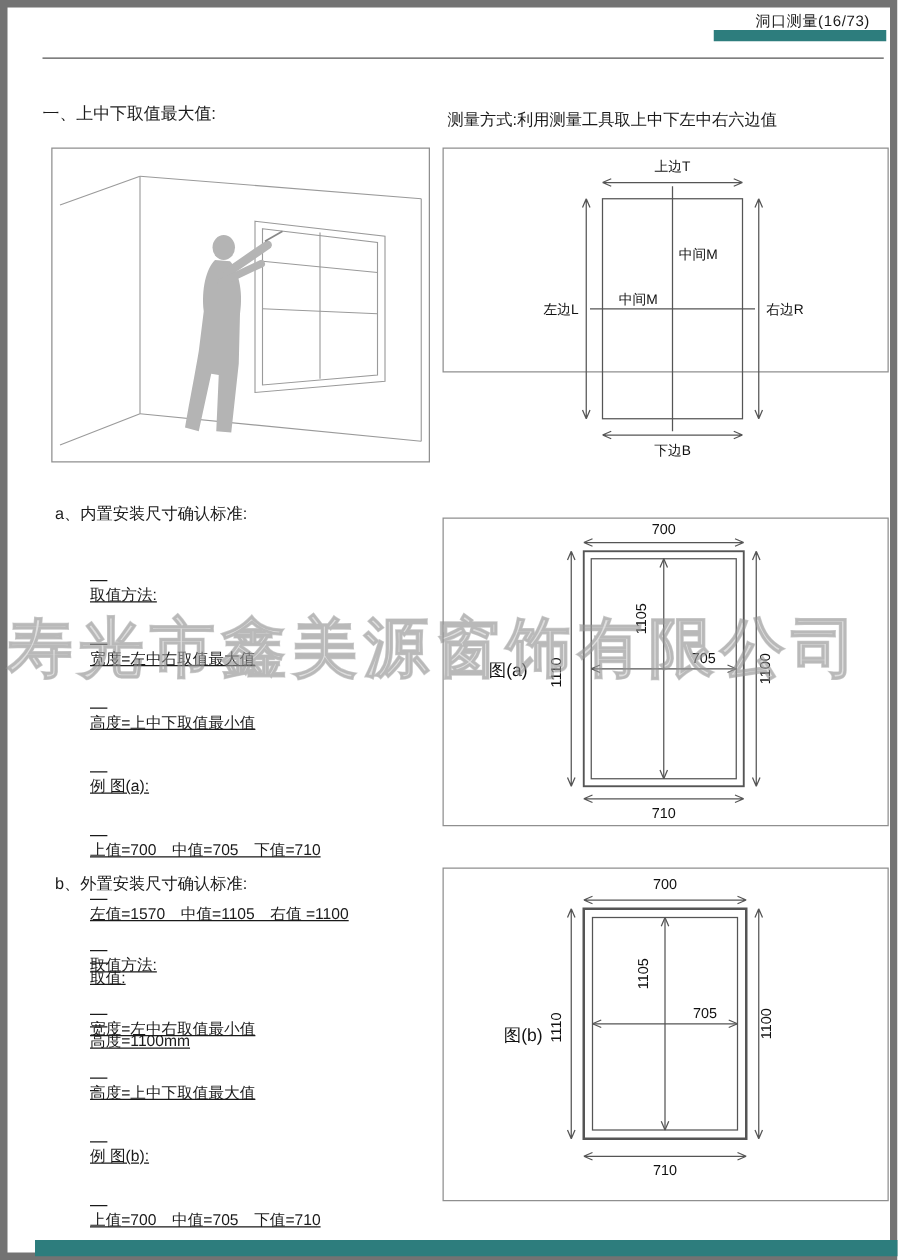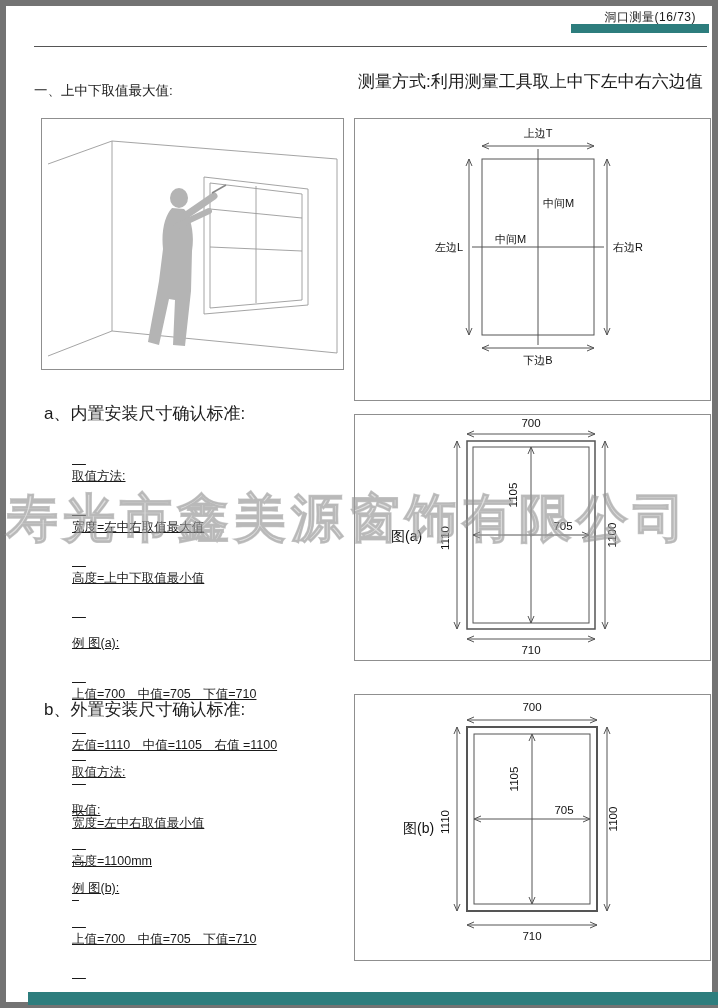--- a/index.html
+++ b/index.html
@@ -9,37 +9,37 @@
     font-family:"Liberation Sans","DejaVu Sans",sans-serif;
     color:#1a1a1a; overflow:hidden;
   }
   .page { position:absolute; inset:0; background:#fff; border:6px solid #737373; }
 
   .header-title { position:absolute; top:3px; right:16px; font-size:12px; letter-spacing:0.5px; }
   .accent-top { position:absolute; top:18px; right:3px; width:138px; height:9px; background:#2d7d7d; }
   .rule { position:absolute; top:40px; left:28px; right:5px; height:1px; background:#555; }
 
   .sec1-title  { position:absolute; top:76px; left:28px;  font-size:13.5px; }
-  .sec1-method { position:absolute; top:64px; left:352px; font-size:17px; }
+  .sec1-method { position:absolute; top:81px; left:352px; font-size:13px; }
 
   .box { position:absolute; border:1px solid #8f8f8f; background:#fff; }
   #box-illustration { left:35px;  top:112px; width:303px; height:252px; }
-  #box-measure      { left:348px; top:112px; width:357px; height:283px; }
+  #box-measure      { left:348px; top:112px; width:357px; height:180px; }
   #box-fig-a        { left:348px; top:408px; width:357px; height:247px; }
   #box-fig-b        { left:348px; top:688px; width:357px; height:267px; }
 
-  .sec-title { position:absolute; font-size:17px; }
+  .sec-title { position:absolute; font-size:13px; }
   #title-a { top:396px; left:38px; }
   #title-b { top:692px; left:38px; }
 
   .text-block { position:absolute; font-size:12.5px; line-height:17px; white-space:pre;text-decoration:underline; }
   #text-a { left:66px; top:428px; }
   #text-b { left:66px; top:724px; }
   .tline { height:17px; }
-  .gap { margin-top:14px; }
+  .gap { }
 
   .watermark {
     position:absolute; top:478px; left:0; width:588px; text-align:center;
     font-size:52px; font-weight:bold; letter-spacing:5px; white-space:nowrap;
     color:rgba(172,172,172,0.40); -webkit-text-stroke:1px rgba(140,140,140,0.45);
     z-index:9; pointer-events:none;
   }
 
   .accent-bottom { position:absolute; top:986px; left:22px; width:694px; height:13px; background:#2d7d7d; }
 
@@ -110,21 +110,21 @@
     </svg>
   </div>
 
   <div class="sec-title" id="title-a">a、内置安装尺寸确认标准:</div>
   <div class="text-block" id="text-a">
     <div class="tline">取值方法:</div>
     <div class="tline">宽度=左中右取值最大值</div>
     <div class="tline">高度=上中下取值最小值</div>
     <div class="tline gap">例 图(a):</div>
     <div class="tline">上值=700　中值=705　下值=710</div>
-    <div class="tline">左值=1110　中值=1105　右值 =1100</div>
+    <div class="tline">左值=1570　中值=1105　右值 =1100</div>
     <div class="tline gap">取值:</div>
     <div class="tline">高度=1100mm</div>
   </div>
 
   <div class="box" id="box-fig-a">
     <svg width="355" height="245" viewBox="0 0 355 245">
       <g class="dimline">
         <rect x="112" y="26" width="128" height="188" stroke-width="1.5"></rect>
         <rect x="118" y="32" width="116" height="176"></rect>
         <line x1="176" y1="32" x2="176" y2="208"></line>
@@ -147,20 +147,21 @@
         <text x="261" y="120" transform="rotate(-90 261 120)" text-anchor="middle">1100</text>
         <text x="176" y="239" text-anchor="middle">710</text>
       </g>
     </svg>
   </div>
 
   <div class="sec-title" id="title-b">b、外置安装尺寸确认标准:</div>
   <div class="text-block" id="text-b">
     <div class="tline">取值方法:</div>
     <div class="tline">宽度=左中右取值最小值</div>
+    <div class="tline">高度=上中下取值最大值</div>
     <div class="tline gap">例 图(b):</div>
     <div class="tline">上值=700　中值=705　下值=710</div>
     
     
     
     
   </div>
 
   <div class="box" id="box-fig-b">
     <svg width="355" height="265" viewBox="0 0 355 265">

